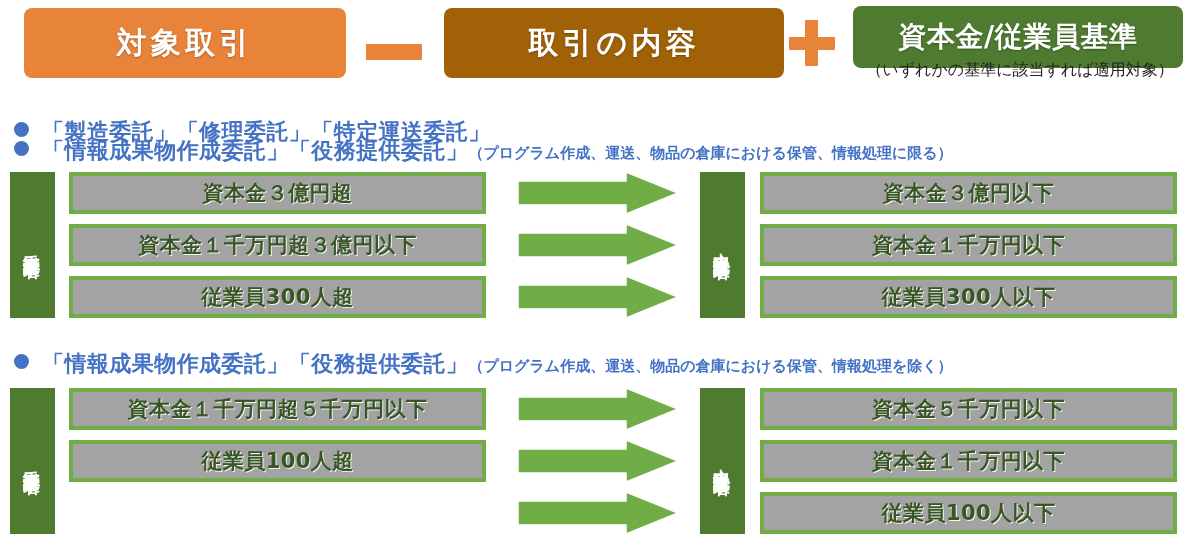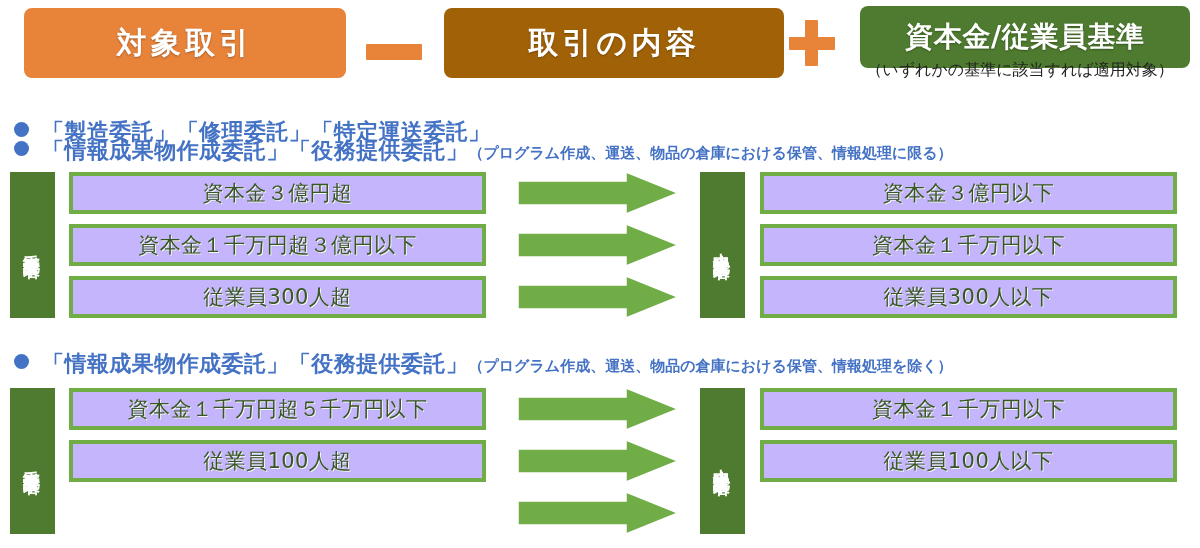--- a/index.html
+++ b/index.html
@@ -21,21 +21,21 @@
     border-radius:8px;
     color:#ffffff;
     font-weight:bold;
     letter-spacing:.14em;
     text-shadow:0 1px 2px rgba(0,0,0,.30);
     box-sizing:border-box;
     white-space:nowrap;
   }
   .hdr-orange{left:24px;top:8px;width:322px;height:70px;background:#E8833A;font-size:30px;}
   .hdr-blue{left:444px;top:8px;width:340px;height:70px;background:#a16207;font-size:30px;}
-  .hdr-green{left:853px;top:6px;width:330px;height:62px;background:#4E7B2F;font-size:28px;letter-spacing:.02em;margin-left:7px;}
+  .hdr-green{left:853px;top:6px;width:330px;height:62px;background:#4E7B2F;font-size:28px;letter-spacing:.02em;}
 
   
   .eq{position:absolute;left:366px;top:28px;width:56px;height:32px;}
   .eq span{position:absolute;left:0;width:56px;height:11px;background:#E8833A;border-radius:1px;}
   .eq span.b1{top:0;}
   .eq span.b2{top:21px;}
 
   
   .plus{position:absolute;left:789px;top:20px;width:46px;height:46px;}
   .plus span{position:absolute;background:#E8833A;border-radius:1px;}
@@ -78,24 +78,24 @@
   }
   .vbar-left{left:10px;top:0;}
   .vbar-right{left:700px;top:0;}
 
   .rows{position:absolute;width:424px;}
   .rows-left{left:62px;top:0;}
   .rows-right{left:753px;top:0;width:424px;}
 
   .row{
     height:42px;margin-bottom:10px;
-    border:4px solid #70AD47;background:#c4b5fd;
+    border:4px solid #70AD47;background:#a3a3a3;
     display:flex;align-items:center;justify-content:center;
     box-sizing:border-box;
-    font-size:21px;font-weight:normal;color:#375623;
+    font-size:21px;font-weight:bold;color:#375623;
     letter-spacing:.02em;white-space:nowrap;
     text-shadow:1px 1px 0 rgba(255,255,255,.9), 1px 1px 1px rgba(120,140,110,.45);
     margin-left:7px;
   }
   .row:last-child{margin-bottom:0;}
 
   
   .arrows{position:absolute;left:518px;top:0;width:170px;height:146px;}
   .arrow{
     position:absolute;left:0;width:160px;height:42px;
@@ -208,18 +208,19 @@
       <div class="arrow a3">
         <svg width="160" height="42" viewBox="0 0 160 42">
           <polygon points="0,9 108,9 108,0 160,21 108,42 108,33 0,33" fill="#70AD47" stroke="#FFFFFF" stroke-width="1.5"></polygon>
         </svg>
       </div>
     </div>
 
     <div class="vbar-label vbar-right">中小受託事業者</div>
 
     <div class="rows rows-right">
+      <div class="row">資本金５千万円以下</div>
       <div class="row">資本金１千万円以下</div>
       <div class="row">従業員100人以下</div>
     </div>
   </div>
 
 </div>
 
 </body></html>

